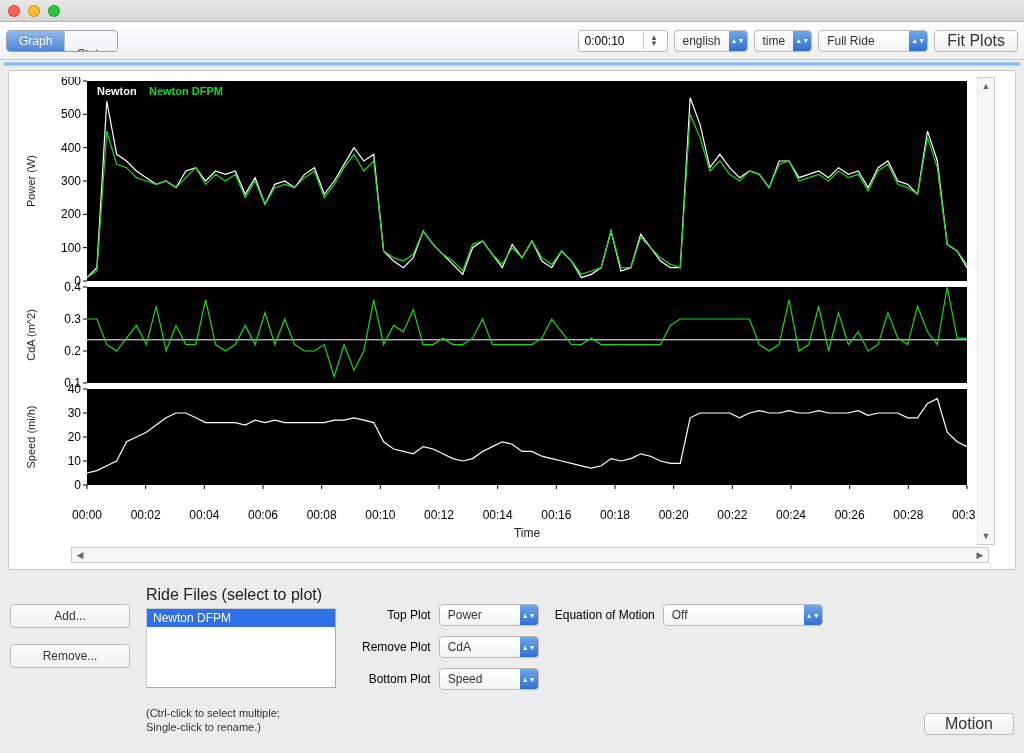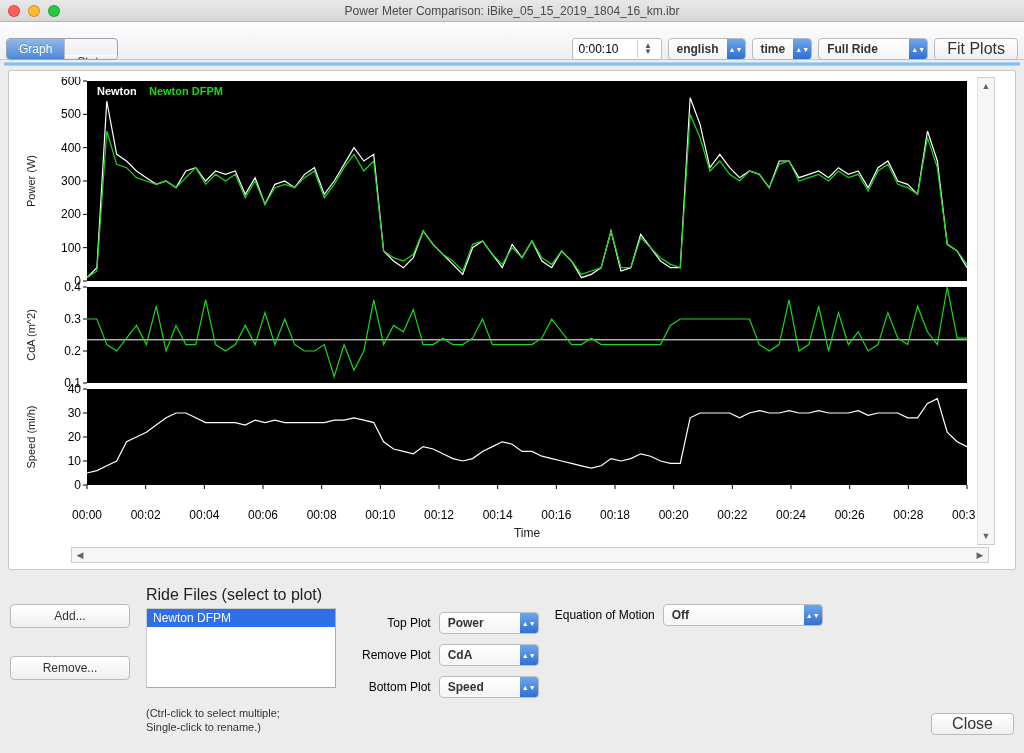--- a/index.html
+++ b/index.html
@@ -33,22 +33,22 @@
     font-size: 12px;
     color: #4a4a4a;
     pointer-events:none;
   }
   
   .toolbar {
     height: 38px;
     background: linear-gradient(#fdfdfe, #efeff2);
     border-bottom: 1px solid #c8c8c8;
     display: flex;
-    align-items: flex-start;
-    padding: 16px 6px;
+    align-items: center;
+    padding: 0 6px;
     gap: 6px;
   }
   .seg {
     display: inline-flex;
     border: 1px solid #9ba4ad;
     border-radius: 4px;
     overflow: hidden;
     height: 22px;
   }
   .seg button {
@@ -90,21 +90,21 @@
     display: inline-flex;
     align-items: center;
     height: 22px;
     border: 1px solid #bbb;
     border-radius: 4px;
     background: linear-gradient(#fff, #f4f4f6);
     overflow: hidden;
     cursor: pointer;
   }
   .mac-select.large { min-width: 110px; }
-  .mac-select .label { padding: 0 8px; color: #333; flex:1;font-weight:bold; }
+  .mac-select .label { padding: 0 8px; color: #333; flex:1; }
   .mac-select .arrows {
     width: 18px;
     align-self: stretch;
     background: linear-gradient(#6fa7ec, #2f6fd0);
     display: flex;
     flex-direction: column;
     justify-content: center;
     align-items: center;
     color: white;
     font-size: 7px;
@@ -162,21 +162,21 @@
   .xlabel { font-size: 12px; fill: #222; }
   .legend-w { fill: #fff; font-size: 11px; font-weight: bold; }
   .legend-g { fill: #1bd81b; font-size: 11px; font-weight: bold; }
   
   .bottom {
     display: flex;
     align-items: flex-start;
     padding: 12px 10px 10px 10px;
     gap: 16px;
   }
-  .leftbtns { display:flex; flex-direction:column; gap:28px; width:120px; margin-top: 18px;}
+  .leftbtns { display:flex; flex-direction:column; gap:16px; width:120px; margin-top: 18px;}
   .big-button {
     height: 24px;
     border: 1px solid #bbb;
     border-radius: 4px;
     background: linear-gradient(#fff,#efeff2);
     cursor:pointer;
     font-size: 12px;
     color:#333;
   }
   .filescol { width: 200px; }
@@ -189,36 +189,35 @@
     border-right: 1px solid #aaa;
     border-bottom: 1px solid #aaa;
     box-shadow: 0 1px 0 #fff inset;
     overflow:auto;
     font-size: 12px;
     color:#222;
   }
   .listitem { padding: 2px 6px; cursor: pointer; }
   .listitem.sel { background:#2f6fe8; color:#fff;}
   .hint { font-size: 11px; color:#333; margin-top: 18px; line-height: 1.3;}
-  .selectgrid { display:grid; grid-template-columns: auto auto; column-gap: 8px; row-gap: 10px; align-items:center; margin-top: 26px;}
+  .selectgrid { display:grid; grid-template-columns: auto auto; column-gap: 8px; row-gap: 10px; align-items:center; margin-top: 18px;}
   .selectgrid label { text-align: right; }
   .eqcol { display:flex; align-items:center; gap:8px; margin-top: 18px;}
   .eqcol .mac-select { min-width: 160px;}
   .closecol { margin-left:auto; align-self: flex-end; margin-top: 70px; }
 </style>
 </head>
 <body>
 
 <div class="titlebar">
   <div class="traffic">
     <div class="dot red"></div>
     <div class="dot yellow"></div>
     <div class="dot green"></div>
   </div>
-  <div class="window-title">Power Meter Comparison:  iBike_05_15_2019_1804_16_km.ibr</div>
 </div>
 
 <div class="toolbar">
   <div class="seg">
     <button class="active">Graph</button>
     <button>Stats</button>
   </div>
   <div class="spacer"></div>
   <div class="stepper">
     <span>0:00:10</span>
@@ -368,15 +367,15 @@
     </div>
   </div>
   <div class="eqcol">
     <label>Equation of Motion</label>
     <div class="mac-select">
       <span class="label">Off</span>
       <span class="arrows">▲▼</span>
     </div>
   </div>
   <div class="closecol">
-    <button class="mac-button" style="padding:0 20px">Close</button>
+    <button class="mac-button" style="padding:0 20px">Motion</button>
   </div>
 </div>
 
 </body></html>

